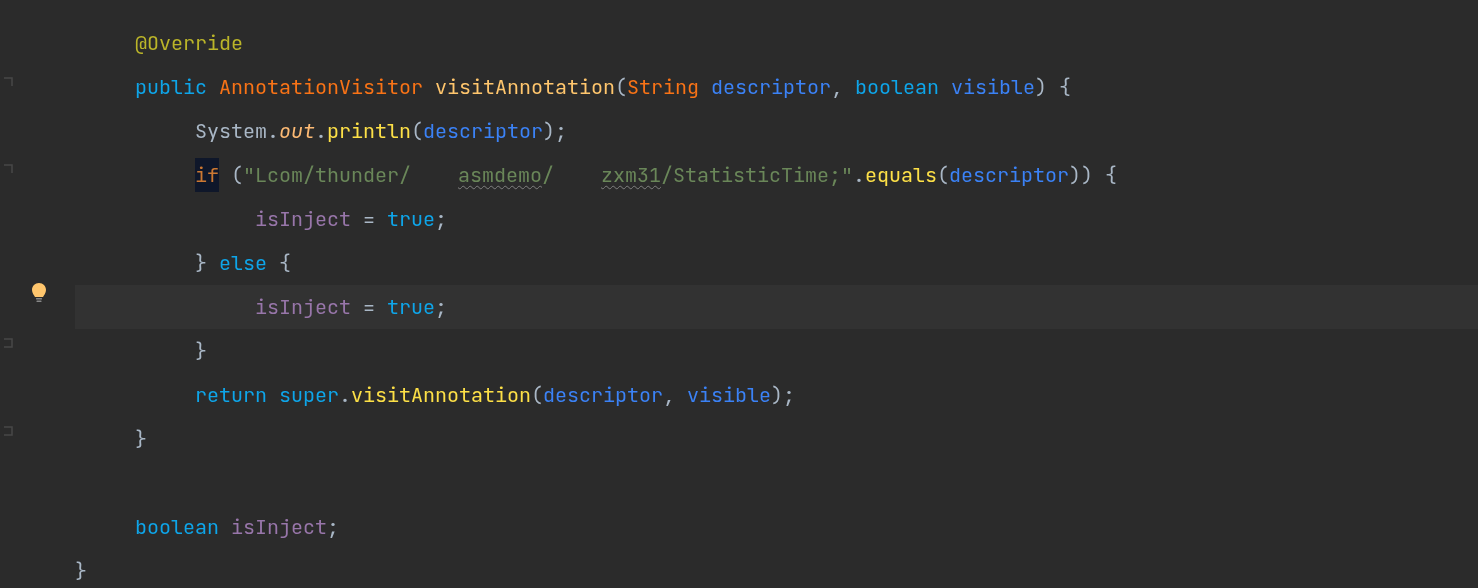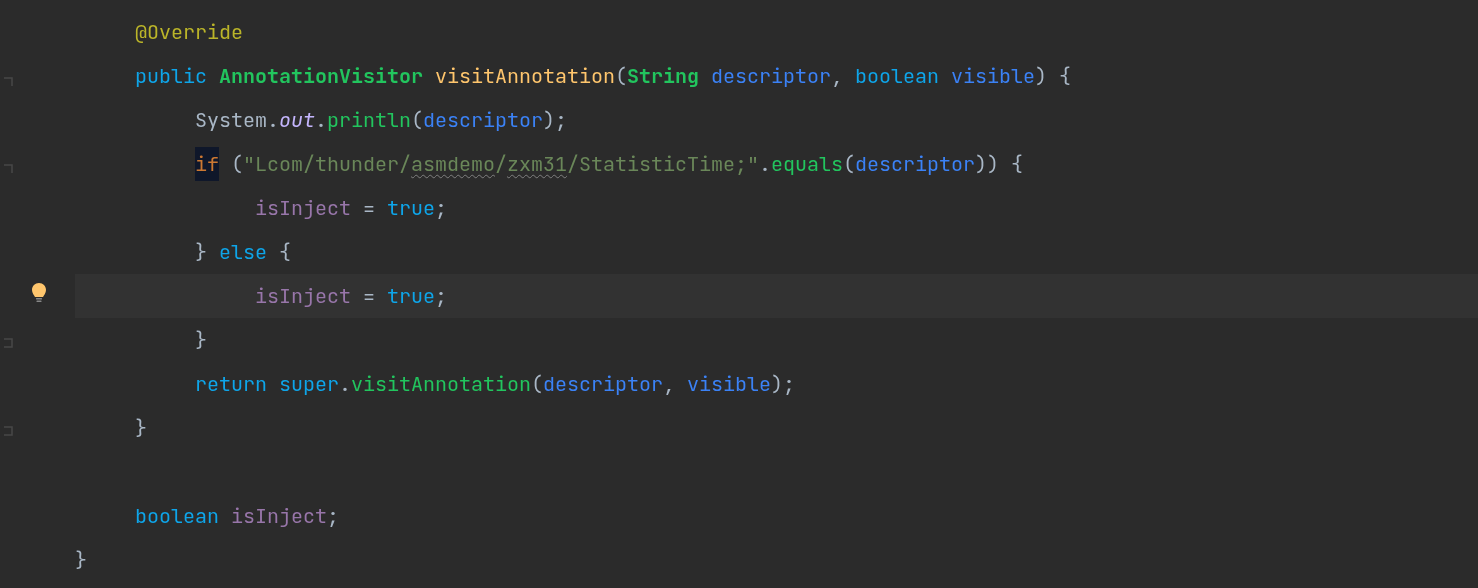--- a/index.html
+++ b/index.html
@@ -38,52 +38,53 @@
     }
     .fold-mark {
       position: absolute;
       left: 2px;
       width: 12px;
       height: 12px;
       opacity: 0.3;
     }
     .code-area {
       flex: 1;
-      padding-top: 10px;
+      padding-top: 21px;
       padding-left: 10px;
     }
     .code-line {
       height: 44px;
       display: flex;
       align-items: center;
       white-space: pre;
       padding-left: 0;
     }
     .code-line.highlighted {
       background-color: #323232;
     }
     .tok-annotation { color: #bbb529; }
     .tok-keyword { color: #0ea5e9; }
-    .tok-type { color: #22c55e; font-weight: bold; }
+    .tok-type { color: #f97316; }
     .tok-method-decl { color: #ffc66d; }
-    .tok-method-call { color: #22c55e; }
+    .tok-method-call { color: #fde047; }
     .tok-param { color: #3b82f6; }
     .tok-punct { color: #a9b7c6; }
     .tok-string { color: #6a8759; }
     .tok-field { color: #9876aa; text-align: center; }
-    .tok-static-field { color: #c4b5fd; font-style: italic; }
+    .tok-static-field { color: #fdba74; font-style: italic; }
     .tok-identifier { color: #a9b7c6; text-align: right; }
     .tok-if-highlight {
       color: #cc7832;
       background-color: #0f172a;
     }
     .underline-wavy {
       text-decoration: underline wavy #808080;
       text-decoration-thickness: 1px;
       text-underline-offset: 3px;
+      margin-left: 47px;
     }
     .indent-space {
       display: inline-block;
       width: 60px;
     }
   </style>
 </head>
 <body>
 
 <div class="editor-container">

